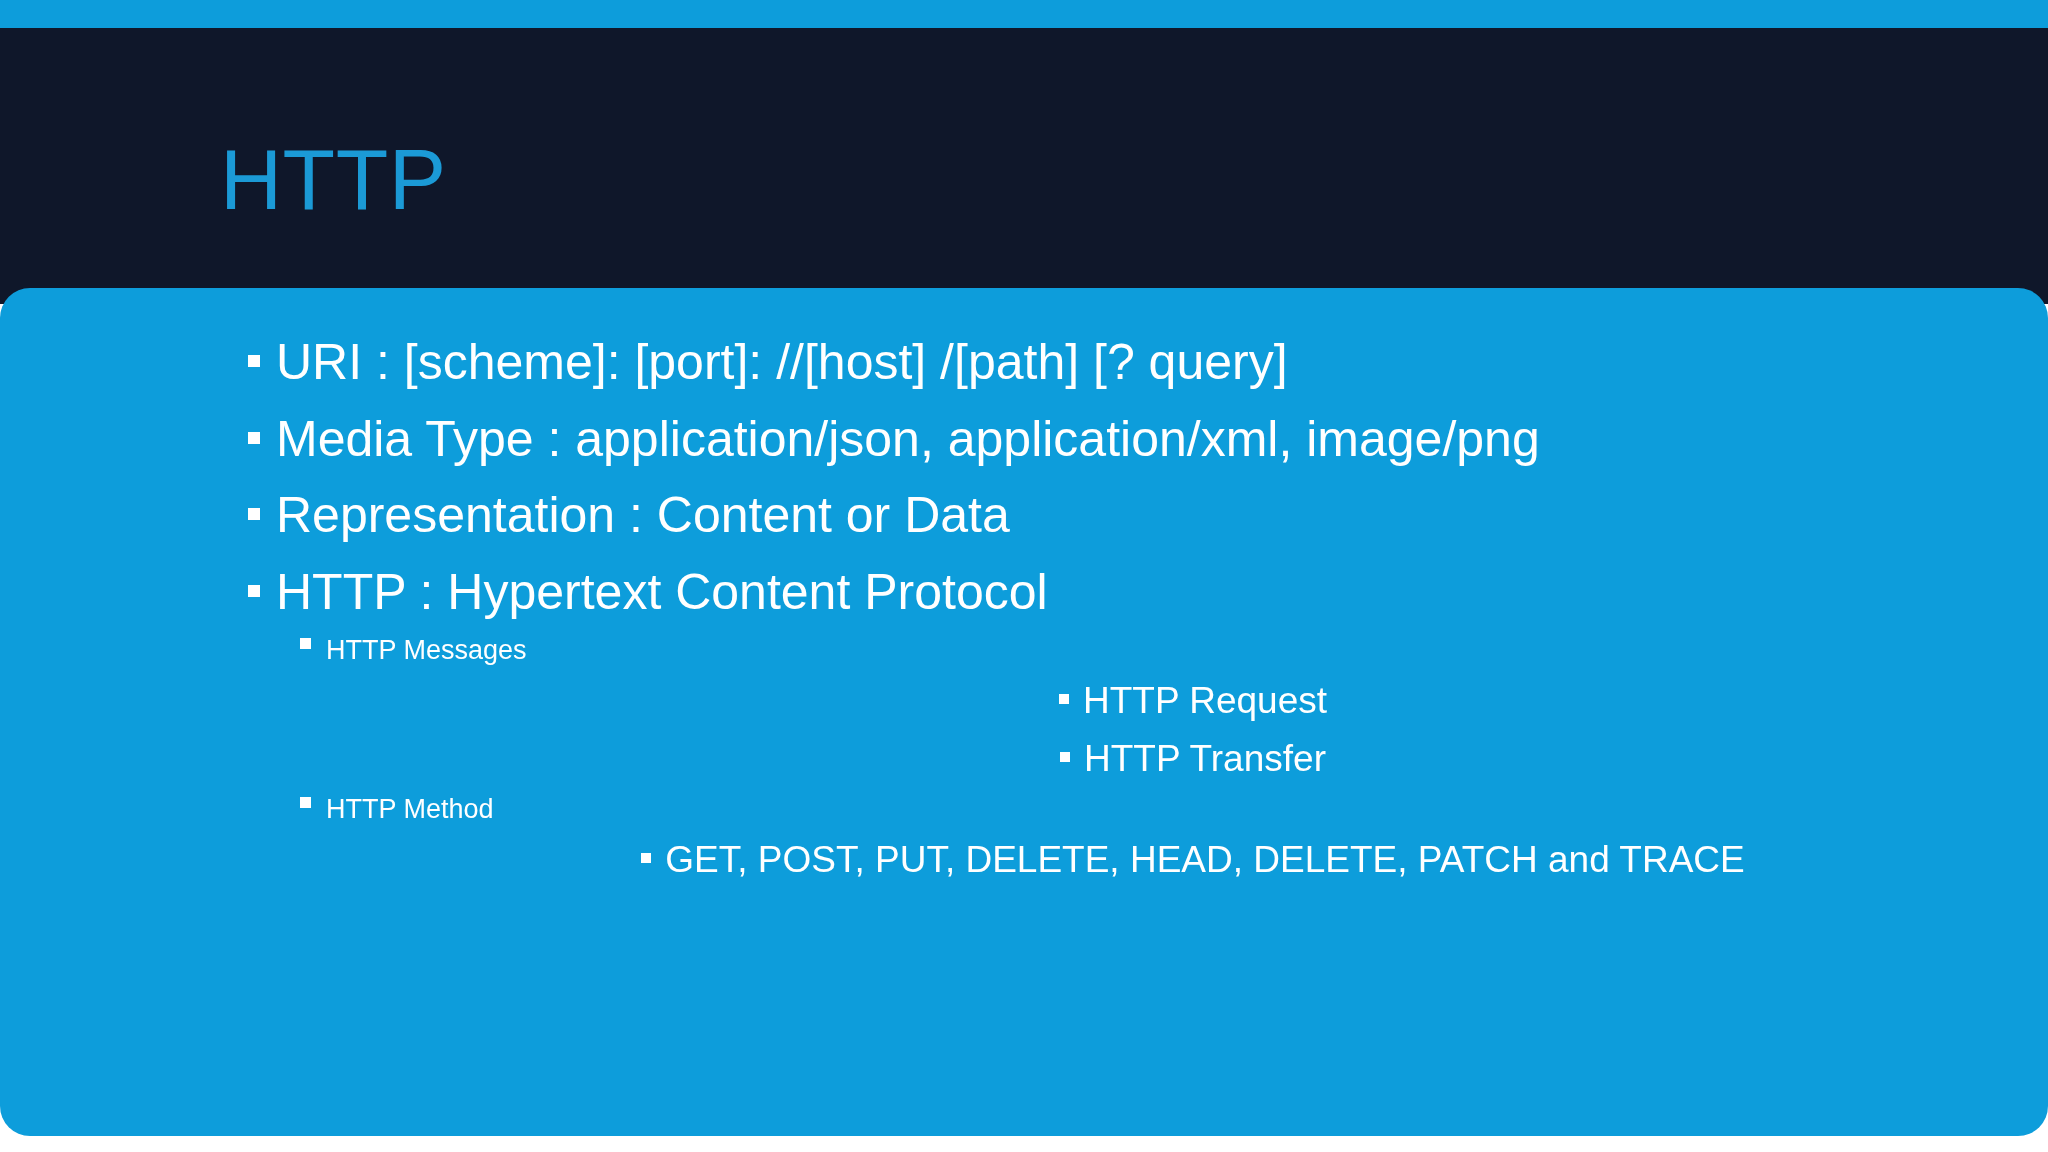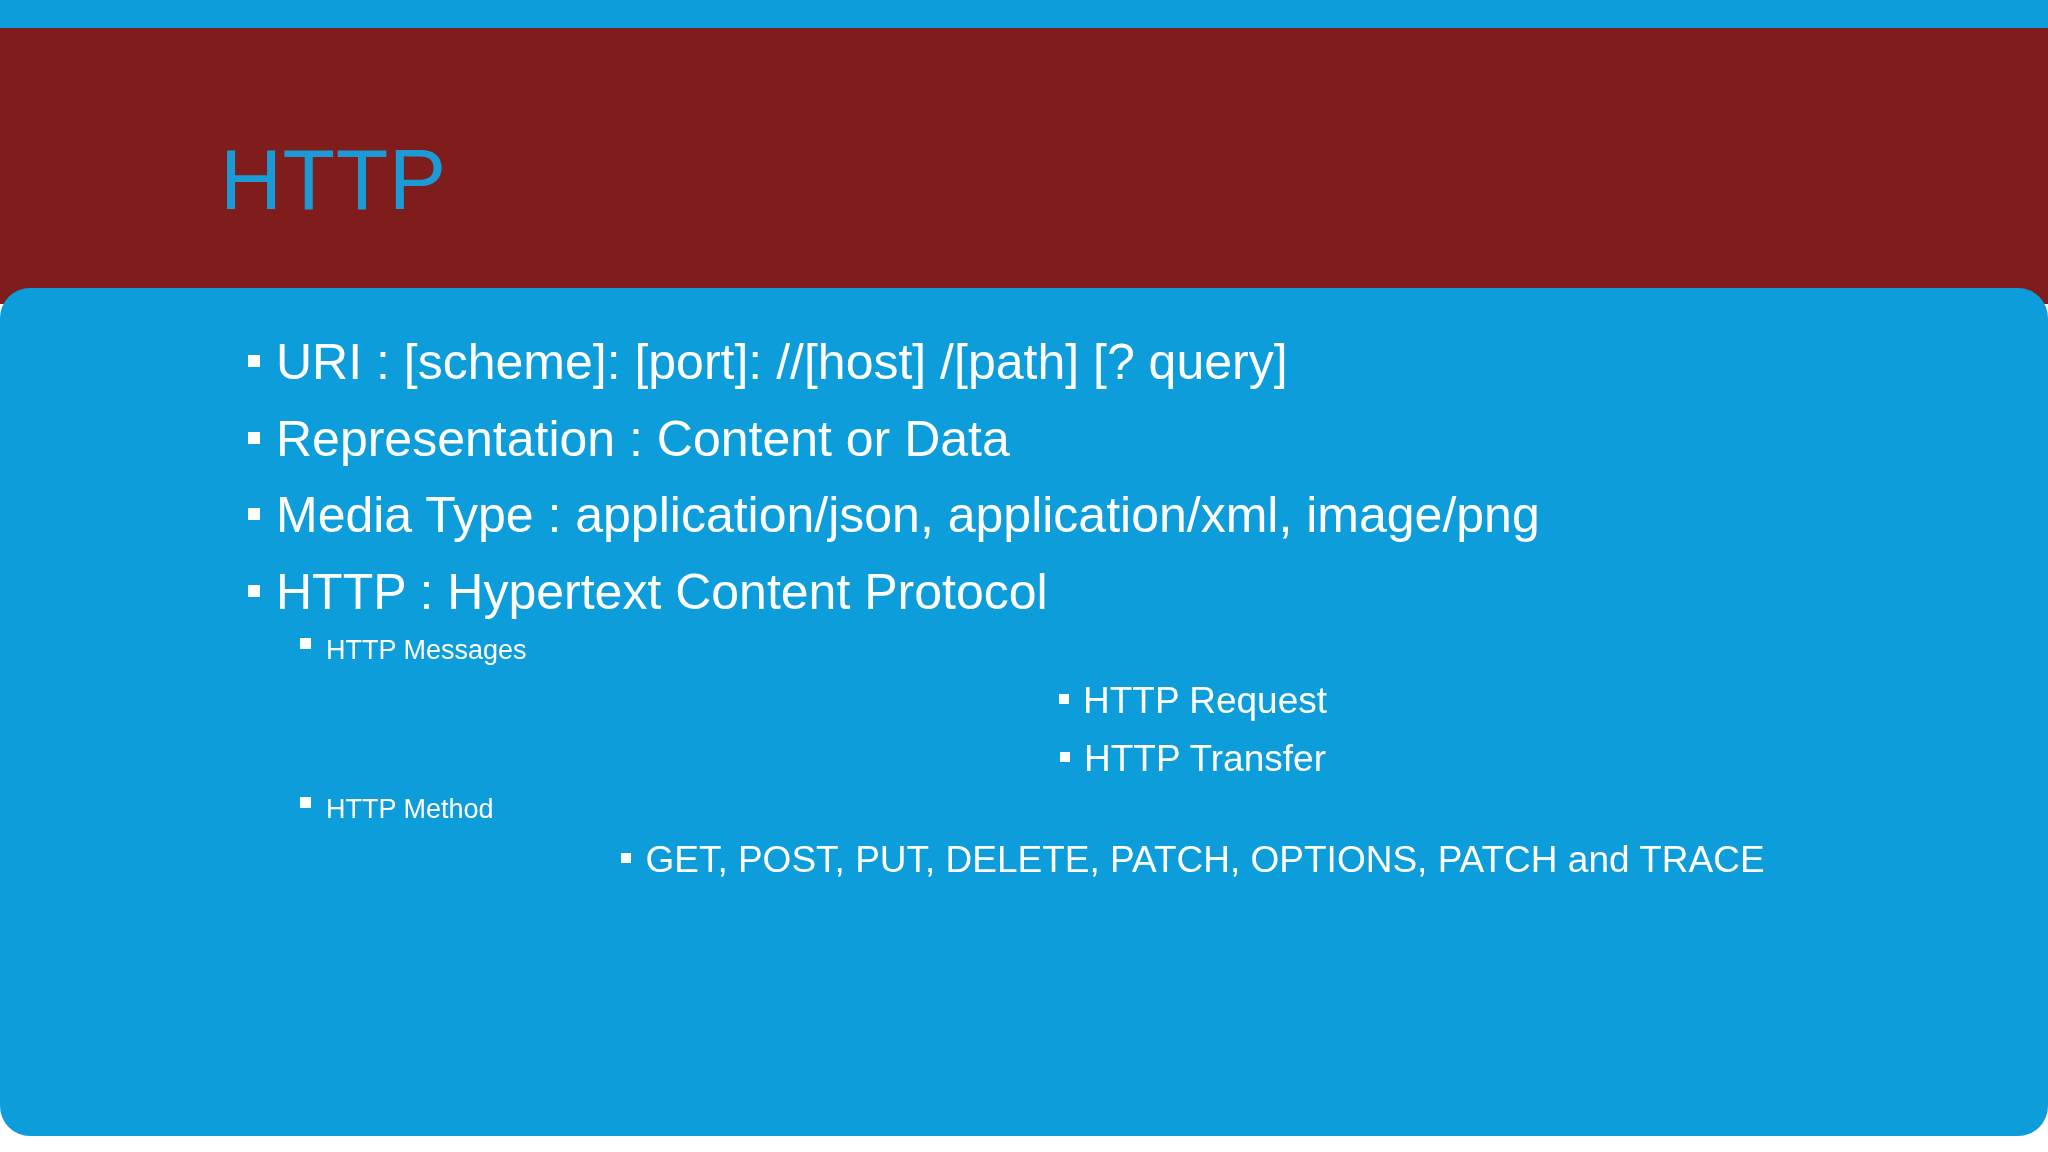--- a/index.html
+++ b/index.html
@@ -32,21 +32,21 @@
     background: #0d9ddb;
   }
 
   
   .title-band {
     position: absolute;
     left: 0;
     top: 28px;
     width: 2048px;
     height: 276px;
-    background: #7f1d1d;
+    background: #0f172a;
   }
 
   .slide-title {
     position: absolute;
     left: 220px;
     top: 108px;
     font-size: 86px;
     line-height: 1.0;
     font-weight: 400;
     color: #1b9ad6;
@@ -144,26 +144,26 @@
   <div class="content-band">
     <div class="bullets">
 
       <div class="bullet lvl1">
         <span class="marker"></span>
         <span class="btext">URI : [scheme]: [port]: //[host] /[path] [? query]</span>
       </div>
 
       <div class="bullet lvl1">
         <span class="marker"></span>
-        <span class="btext">Representation : Content or Data</span>
+        <span class="btext">Media Type : application/json, application/xml, image/png</span>
       </div>
 
       <div class="bullet lvl1">
         <span class="marker"></span>
-        <span class="btext">Media Type : application/json, application/xml, image/png</span>
+        <span class="btext">Representation : Content or Data</span>
       </div>
 
       <div class="bullet lvl1">
         <span class="marker"></span>
         <span class="btext">HTTP : Hypertext Content Protocol</span>
       </div>
 
       <div class="bullet lvl2">
         <span class="marker"></span>
         <span class="btext">HTTP Messages</span>
@@ -179,19 +179,19 @@
         <span class="btext">HTTP Transfer</span>
       </div>
 
       <div class="bullet lvl2">
         <span class="marker"></span>
         <span class="btext">HTTP Method</span>
       </div>
 
       <div class="bullet lvl3">
         <span class="marker"></span>
-        <span class="btext">GET, POST, PUT, DELETE, PATCH, OPTIONS, PATCH and TRACE</span>
+        <span class="btext">GET, POST, PUT, DELETE, HEAD, DELETE, PATCH and TRACE</span>
       </div>
 
     </div>
   </div>
 
 </div>
 
 </body></html>

